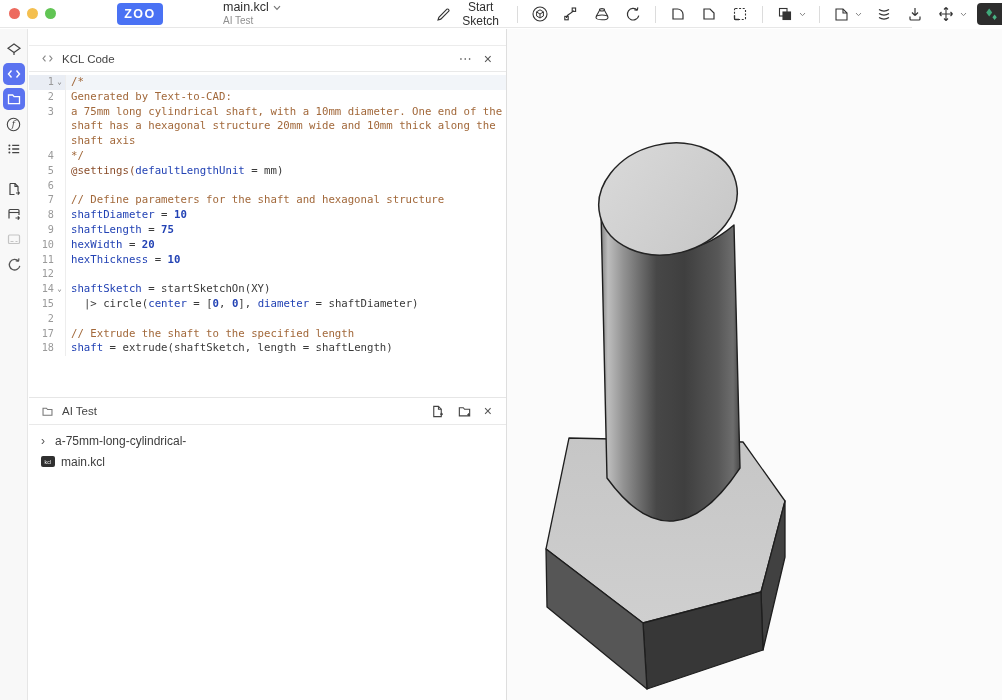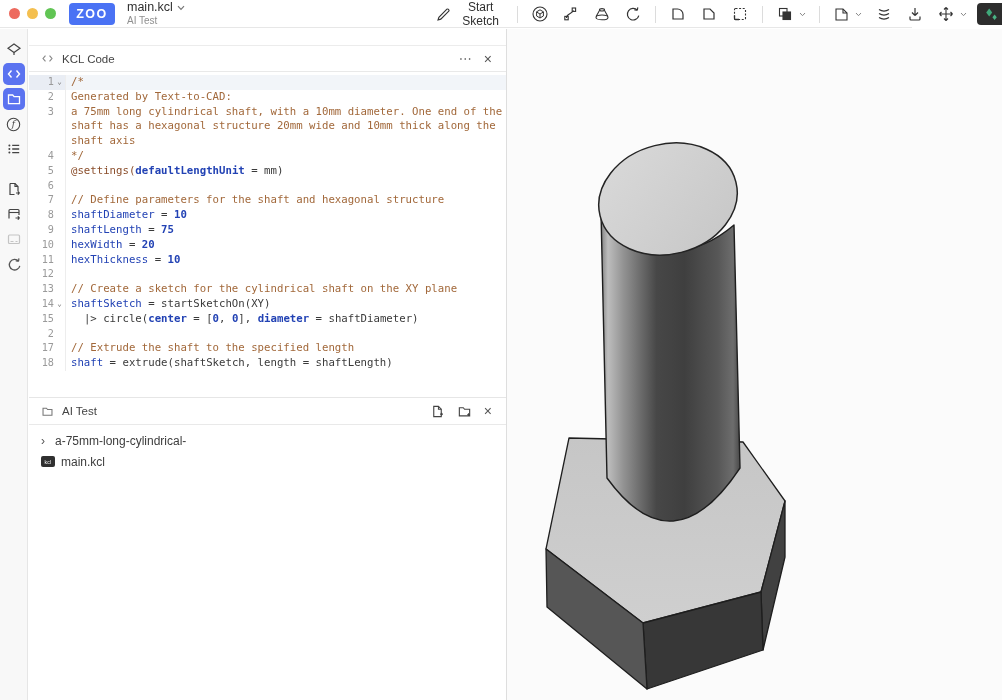--- a/index.html
+++ b/index.html
@@ -1,21 +1,21 @@
 <!DOCTYPE html>
 <html><head>
 <meta charset="utf-8">
 <style>
   * { box-sizing: border-box; margin: 0; padding: 0; }
   html,body { width:1002px; height:700px; overflow:hidden; background:#fff;
     font-family:"Liberation Sans", sans-serif; }
 
   
   .topbar { position:absolute; top:0; left:0; width:912px; height:28px;
-    background:#fff; border-bottom:1px solid #e7e7e7; display:flex; align-items:center; z-index:20; }
+    background:#fff; border-bottom:1px solid #e7e7e7; display:flex; align-items:center; z-index:20;gap:48px; }
   .lights { display:flex; gap:7px; padding:0 0 0 9px; }
   .light { width:11px; height:11px; border-radius:50%; }
   .logo { margin-left:13px; width:46px; height:22px; border-radius:4px;
     display:flex; align-items:center; justify-content:center;
     color:#fff; font-weight:bold; font-size:12.5px; letter-spacing:1.5px; cursor:pointer; }
   .titleblock { margin-left:12px; line-height:1; }
   .titlerow { display:flex; align-items:center; gap:4px; }
   .title { font-size:12.5px; color:#2f2f2f; font-weight:500; }
   .subtitle { font-size:10px; color:#8f8f8f; margin-top:2px; }
   .toolbar { position:absolute; left:432px; top:0; height:28px; display:flex; align-items:center; gap:7px; }
@@ -55,21 +55,21 @@
   .crow.active { background:#f2f5f9; }
   .crow.active .gut { background:#e9edf4; }
   .gut { width:36px; flex:none; display:flex; justify-content:flex-end; align-items:flex-start; }
   .lnum { color:#9a9a9a; font-size:10.2px; text-align:right; }
   .fold { width:11px; font-size:7.5px; color:#777; text-align:center; line-height:14.8px; }
   .ctext { flex:1; white-space:pre-wrap; word-break:break-word; padding-left:5px;
     border-left:1px solid #ededed; color:#3a3a3a; min-height:14.8px; }
   .tk.com { color:#a2683a; }
   .tk.at { color:#8a4d2a; }
   .tk.var { color:#2242b4; font-weight:normal; }
-  .tk.prop { color:#2242b4; font-weight:bold; }
+  .tk.prop { color:#2242b4; font-weight:normal; }
   .tk.num { color:#2242b4; font-weight:bold; }
   .tk.plain { color:#3a3a3a;text-align:center; }
 
   
   .tree { padding-top:5px; }
   .trow { height:21px; display:flex; align-items:center; gap:6px; padding-left:12px;
     font-size:12px; color:#3d3d3d; cursor:pointer; }
   .tchev { color:#555; font-size:12px; width:8px; }
   .fbadge { width:14px; height:11px; background:#303030; border-radius:2px; color:#fff;
     font-size:5px; display:flex; align-items:center; justify-content:center; letter-spacing:.3px; }
@@ -397,27 +397,20 @@
             <span class="fold"></span>
           </div>
           <div class="ctext"><span class="tk var">hexThickness</span><span class="tk plain"> = </span><span class="tk num">10</span></div>
         </div>
         <div class="crow">
           <div class="gut">
             <span class="lnum">12</span>
             <span class="fold"></span>
           </div>
           <div class="ctext"></div>
-        </div>
-        <div class="crow">
-          <div class="gut">
-            <span class="lnum">13</span>
-            <span class="fold"></span>
-          </div>
-          <div class="ctext"><span class="tk com">// Create a sketch for the cylindrical shaft on the XY plane</span></div>
         </div>
         <div class="crow">
           <div class="gut">
             <span class="lnum">14</span>
             <span class="fold">⌄</span>
           </div>
           <div class="ctext"><span class="tk var">shaftSketch</span><span class="tk plain"> = startSketchOn(XY)</span></div>
         </div>
         <div class="crow">
           <div class="gut">

